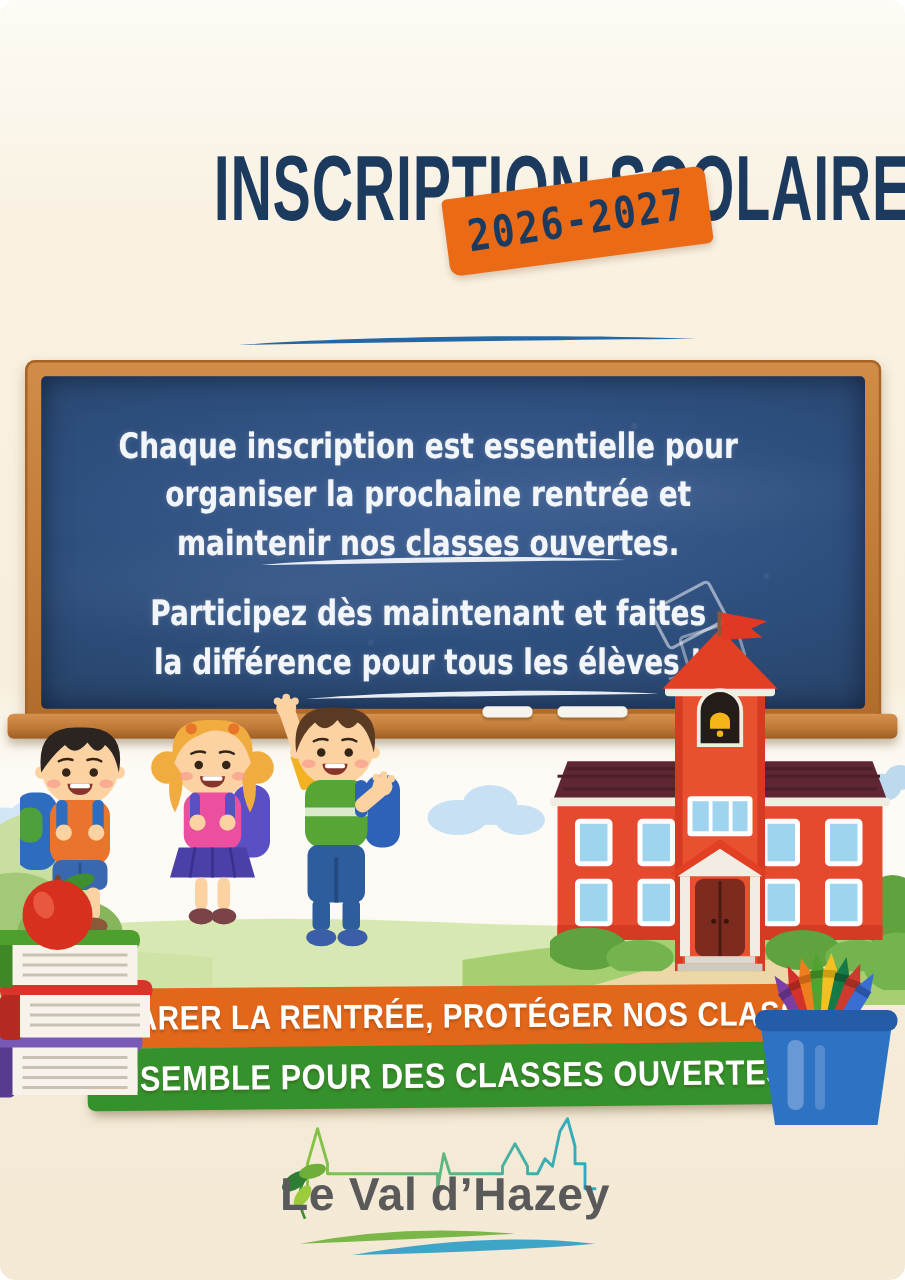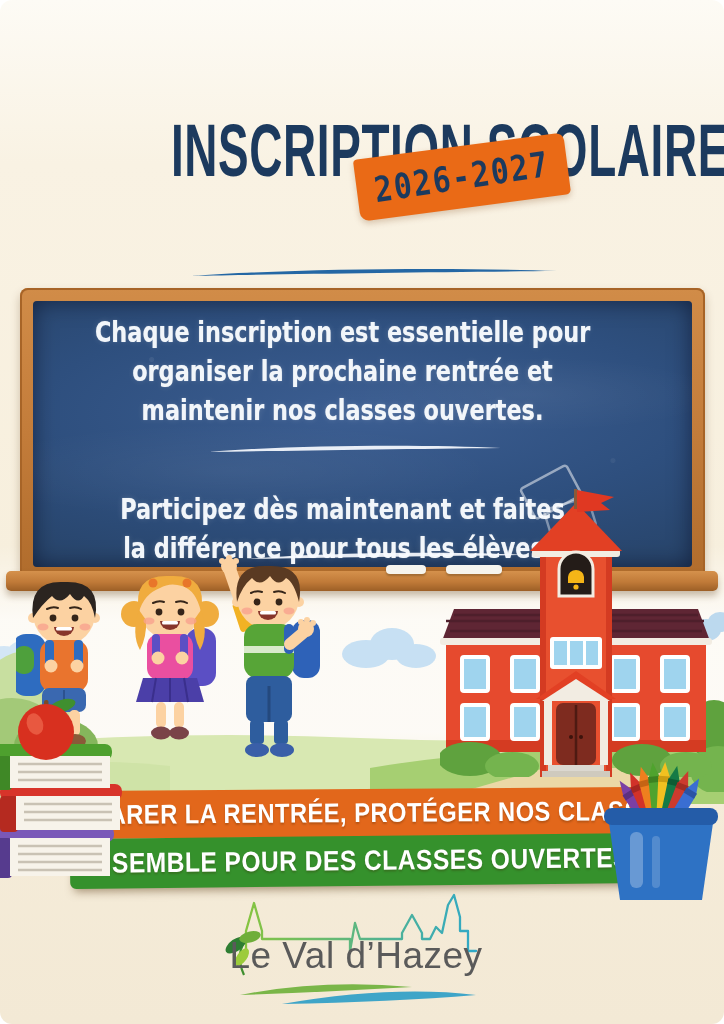--- a/index.html
+++ b/index.html
@@ -65,22 +65,22 @@
       radial-gradient(ellipse 40% 18% at 30% 64%, rgba(255,255,255,.05), transparent),
       radial-gradient(ellipse 30% 14% at 75% 35%, rgba(255,255,255,.05), transparent);
   }
   .board-msg{position:absolute;left:0;right:40px;text-align:center;z-index:2;}
   .board-msg .line{
     display:block;
     font-family:"DejaVu Sans",sans-serif;font-weight:700;font-size:28px;line-height:39px;
     color:#f2f6fa;transform:scaleX(.8);white-space:nowrap;
     text-shadow:0 0 1px rgba(255,255,255,.55), 0 0 7px rgba(255,255,255,.14);
   }
-  .msg1{top:12px;}
-  .msg2{top:170px;margin-top:19px;}
+  .msg1{top:36px;}
+  .msg2{top:170px;}
   .chalk-underline{position:absolute;z-index:2;}
   .u1{left:172px;top:142px;width:300px;height:12px;}
   .u2{left:208px;top:248px;width:290px;height:13px;}
   .chalk-sketch{position:absolute;left:472px;top:148px;width:104px;height:108px;z-index:2;}
 
   .tray{
     left:6px;top:571px;width:712px;height:20px;z-index:5;
     background:linear-gradient(180deg,#d5914c 0%,#c07a38 55%,#9c5f26 100%);
     border-radius:5px;
     box-shadow:0 5px 7px rgba(90,55,15,.3);
@@ -123,21 +123,21 @@
   .banner-green span{font-size:28px;}
 
   .books{left:-6px;top:698px;width:135px;height:195px;z-index:25;}
   .crayons{left:598px;top:750px;width:126px;height:154px;z-index:25;}
 
   
   .logo{left:212px;top:891px;width:300px;height:124px;z-index:30;}
   .logo svg{position:absolute;inset:0;}
   .logo-text{
     position:absolute;left:0;right:12px;top:44px;text-align:center;
-    font-family:"Liberation Sans",sans-serif;font-weight:400;
+    font-family:"Liberation Sans",sans-serif;font-weight:700;
     font-size:37px;color:#5a5a5a;letter-spacing:.5px;
   }
 </style>
 </head>
 <body>
 
 <div class="poster">
 
   <div class="abs title-wrap">
     <h1 class="title">INSCRIPTION SCOLAIRE</h1>

